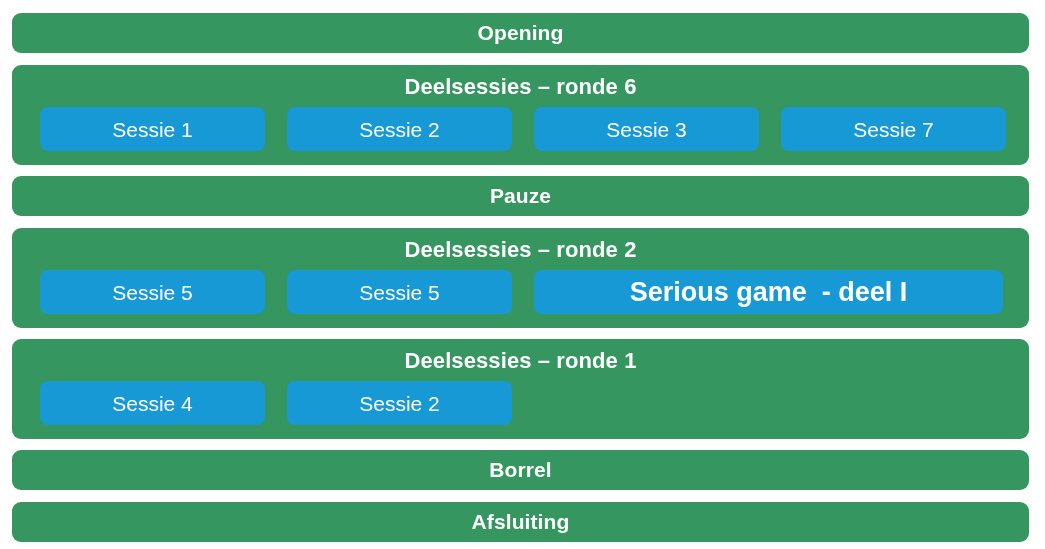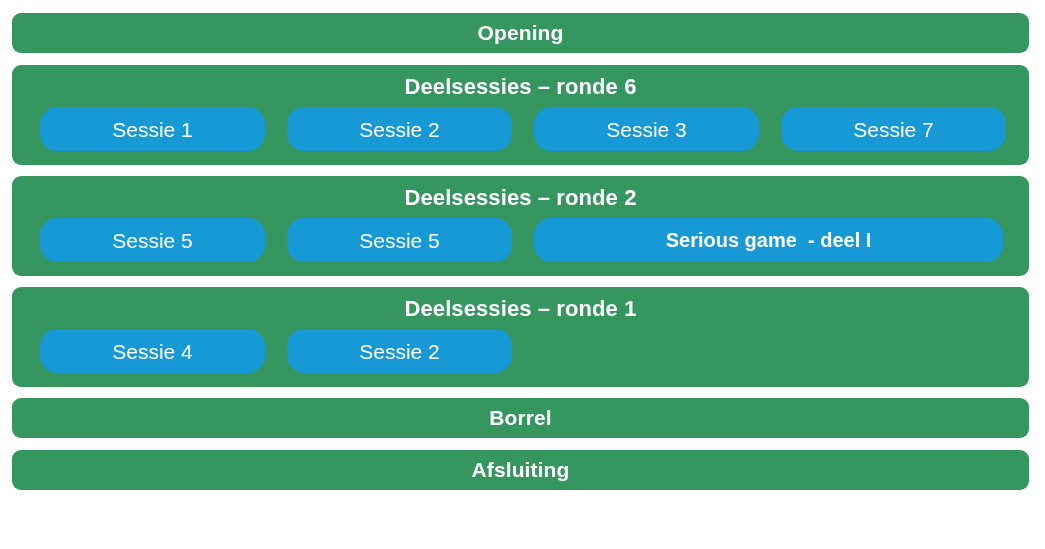--- a/index.html
+++ b/index.html
@@ -62,36 +62,36 @@
   .session-row {
     display: flex;
     width: 100%;
     box-sizing: border-box;
     padding: 0 26px 0 28px;
     gap: 22px;
     align-items: center;
   }
   .session {
     background: #1799d6;
-    border-radius: 17px;
+    border-radius: 8px;
     height: 44px;
     display: flex;
     align-items: center;
     justify-content: center;
     color: #ffffff;
     font-size: 21px;
     line-height: 1;
     white-space: pre;
     text-align: center;
   }
   .session.w-quarter { flex: 0 0 225px; }
   .session.w-wide    { flex: 1 1 auto; }
   .session.bold {
     font-weight: bold;
-    font-size: 20px;
+    font-size: 27px;
   }
 </style>
 </head>
 <body>
 
 <div id="agenda">
 
   <div class="band simple">
     <div class="band-title">Opening</div>
   </div>
@@ -99,20 +99,23 @@
   <div class="band round">
     <div class="band-title">Deelsessies – ronde 6</div>
     <div class="session-row">
       <div class="session w-quarter">Sessie 1</div>
       <div class="session w-quarter">Sessie 2</div>
       <div class="session w-quarter">Sessie 3</div>
       <div class="session w-quarter">Sessie 7</div>
     </div>
   </div>
 
+  <div class="band simple">
+    <div class="band-title">Pauze</div>
+  </div>
 
   <div class="band round">
     <div class="band-title">Deelsessies – ronde 2</div>
     <div class="session-row">
       <div class="session w-quarter">Sessie 5</div>
       <div class="session w-quarter">Sessie 5</div>
       <div class="session w-wide bold">Serious game  - deel I</div>
     </div>
   </div>
 

